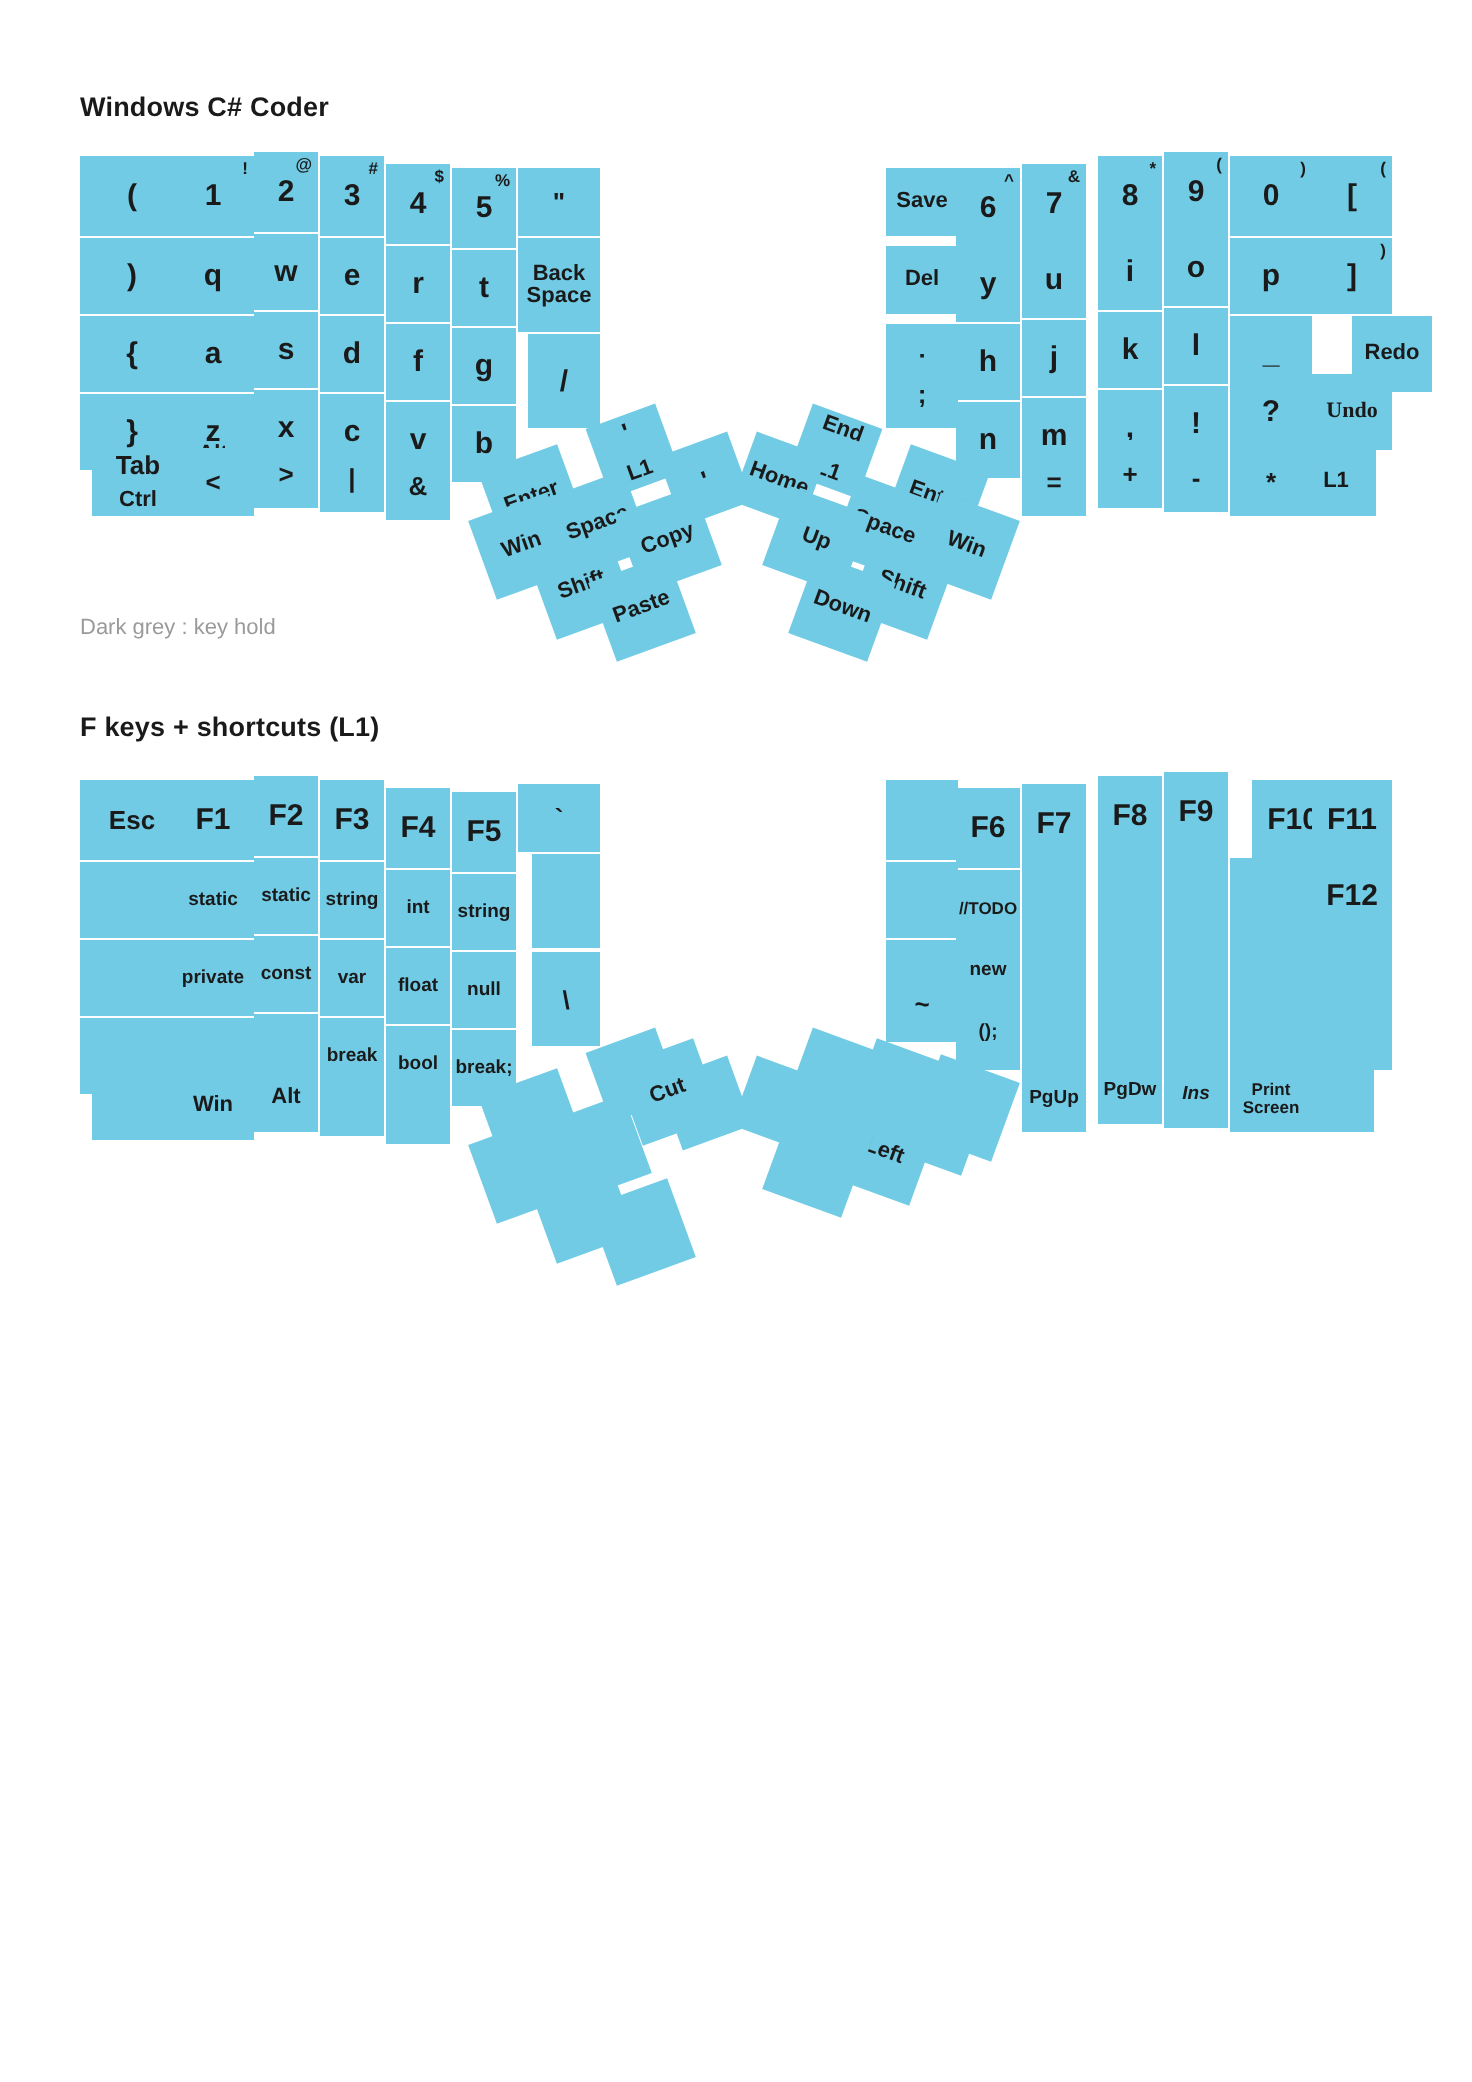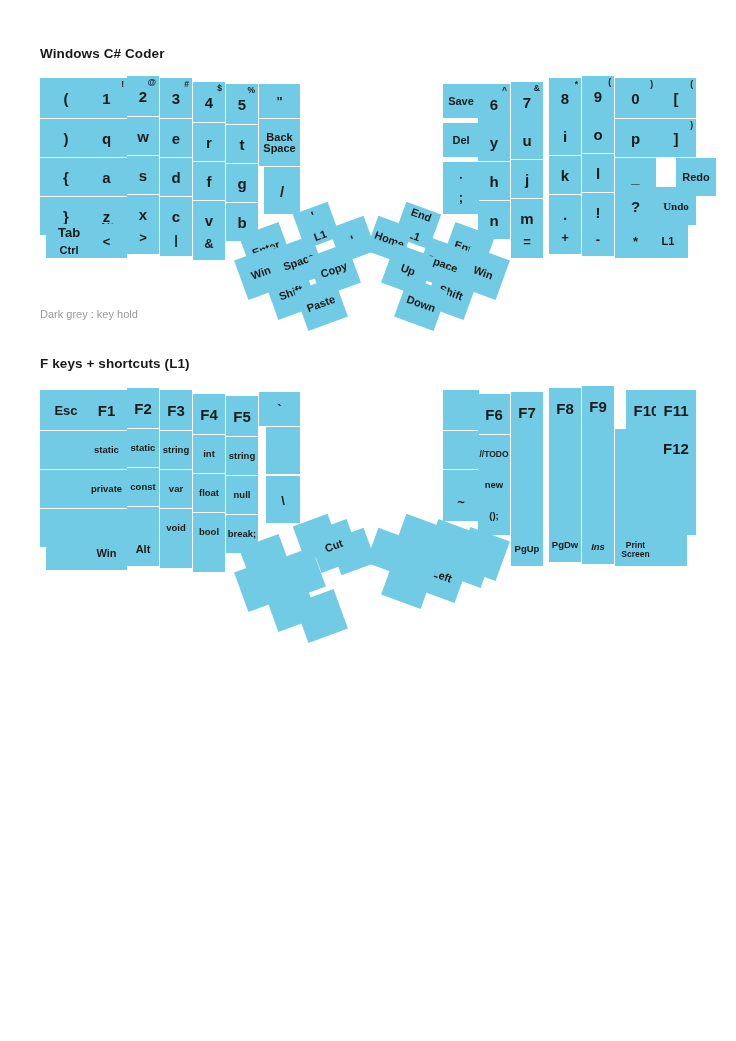--- a/index.html
+++ b/index.html
@@ -387,21 +387,21 @@
       <div class="key" style="left: 226px; top: 476px; width: 32px; height: 38px;">
         <span class="lbl c sz-xs ">null</span>
       </div>
       <div class="key" style="left: 266px; top: 476px; width: 34px; height: 47px;">
         <span class="lbl c sz-md ">\</span>
       </div>
       <div class="key" style="left: 40px; top: 509px; width: 52px; height: 38px;"></div>
       <div class="key" style="left: 86px; top: 509px; width: 41px; height: 38px;"></div>
       <div class="key" style="left: 127px; top: 507px; width: 32px; height: 38px;"></div>
       <div class="key" style="left: 160px; top: 509px; width: 32px; height: 38px;">
-        <span class="lbl c sz-xs ">void</span>
+        <span class="lbl c sz-xs ">break</span>
       </div>
       <div class="key" style="left: 193px; top: 513px; width: 32px; height: 38px;">
         <span class="lbl c sz-xs ">bool</span>
       </div>
       <div class="key" style="left: 226px; top: 515px; width: 32px; height: 38px;">
         <span class="lbl c sz-xs ">break;</span>
       </div>
       <div class="key" style="left: 46px; top: 536px; width: 46px; height: 34px;"></div>
       <div class="key" style="left: 86px; top: 536px; width: 41px; height: 34px;">
         <span class="lbl c sz-sm ">Win</span>

